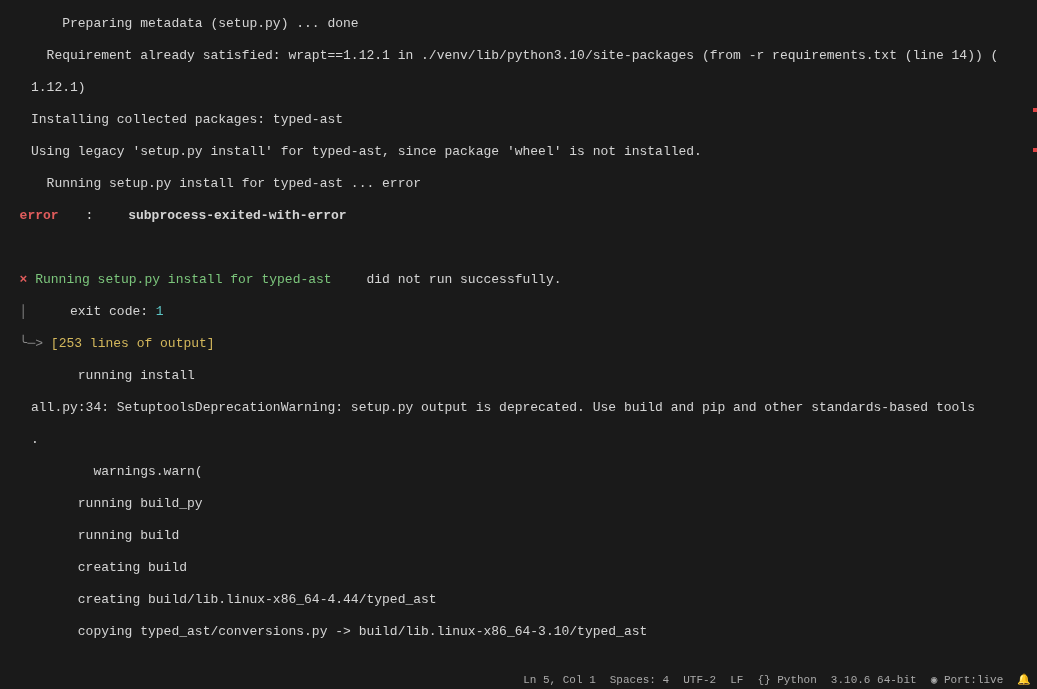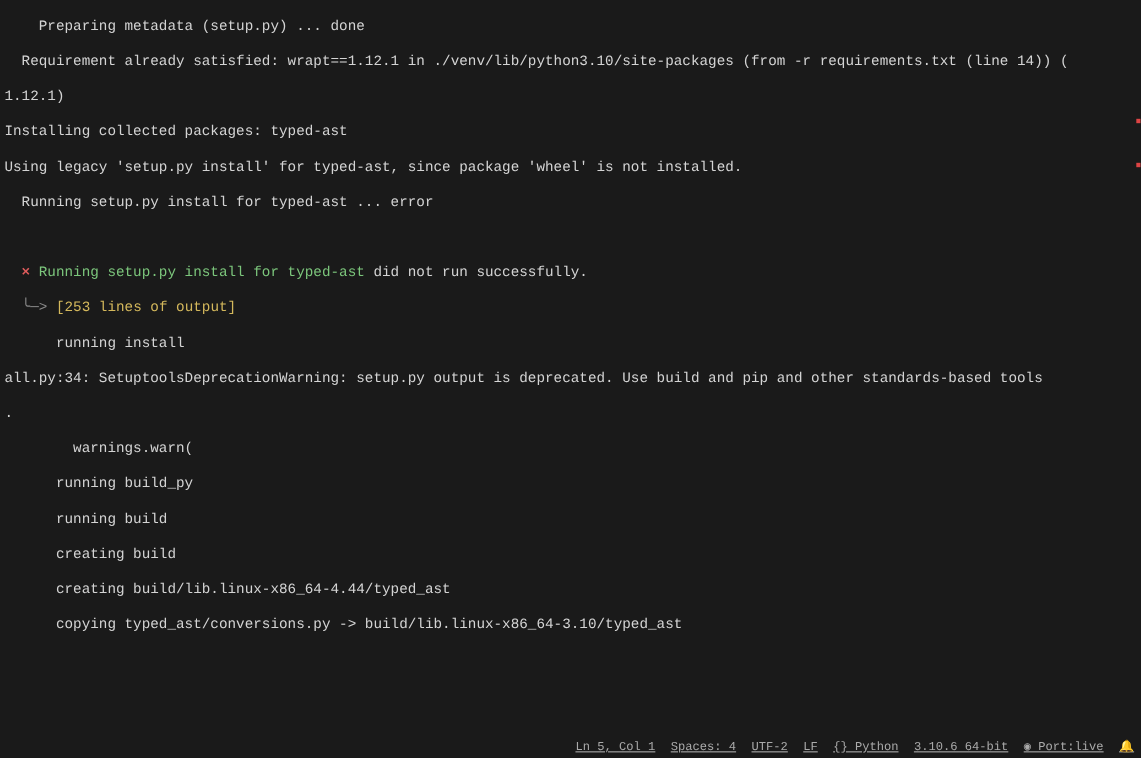--- a/index.html
+++ b/index.html
@@ -12,53 +12,55 @@
     width: 1037px;
     height: 689px;
     overflow: hidden;
     position: relative;
   }
   .terminal {
     padding: 0 4px;
     white-space: pre;
   }
   .line { display: block; }
-  .w { color: #d4d4d4; }
+  .w { color: #d4d4d4; margin-left: 27px; }
   .red { color: #e05c5c; font-weight: bold; }
   .green { color: #7cc67c; }
   .yellow { color: #d4b85c; }
   .cyan { color: #5cc5c5; }
   .dim { color: #888; }
   .bold { font-weight: bold; }
   .scroll-mark { position: absolute; right: 0; width: 4px; height: 4px; background: #d44; }
   .statusbar {
     position: absolute;
     bottom: 0;
     right: 6px;
     font-size: 11px;
     color: #aaa;
     display: flex;
     gap: 14px;
     align-items: center;
     height: 18px;
   }
-  .statusbar span { white-space: nowrap; text-decoration: underline; }
+  .statusbar span { white-space: nowrap; }
 </style>
 </head>
 <body>
 
 <div class="terminal">
 <span class="line w">    Preparing metadata (setup.py) ... done</span>
 <span class="line w">  Requirement already satisfied: wrapt==1.12.1 in ./venv/lib/python3.10/site-packages (from -r requirements.txt (line 14)) (</span>
 <span class="line w">1.12.1)</span>
 <span class="line w">Installing collected packages: typed-ast</span>
 <span class="line w">Using legacy 'setup.py install' for typed-ast, since package 'wheel' is not installed.</span>
 <span class="line w">  Running setup.py install for typed-ast ... error</span>
+<span class="line"><span class="red">  error</span><span class="w">: </span><span class="w bold">subprocess-exited-with-error</span></span>
 <span class="line"> </span>
 <span class="line"><span class="red">  ×</span><span class="green"> Running setup.py install for typed-ast</span><span class="w"> did not run successfully.</span></span>
+<span class="line"><span class="dim">  │ </span><span class="w"> exit code: </span><span class="cyan">1</span></span>
 <span class="line"><span class="dim">  ╰─&gt;</span><span class="yellow"> [253 lines of output]</span></span>
 <span class="line w">      running install</span>
 <span class="line w">all.py:34: SetuptoolsDeprecationWarning: setup.py output is deprecated. Use build and pip and other standards-based tools</span>
 <span class="line w">.</span>
 <span class="line w">        warnings.warn(</span>
 <span class="line w">      running build_py</span>
 <span class="line w">      running build</span>
 <span class="line w">      creating build</span>
 <span class="line w">      creating build/lib.linux-x86_64-4.44/typed_ast</span>
 <span class="line w">      copying typed_ast/conversions.py -&gt; build/lib.linux-x86_64-3.10/typed_ast</span>

